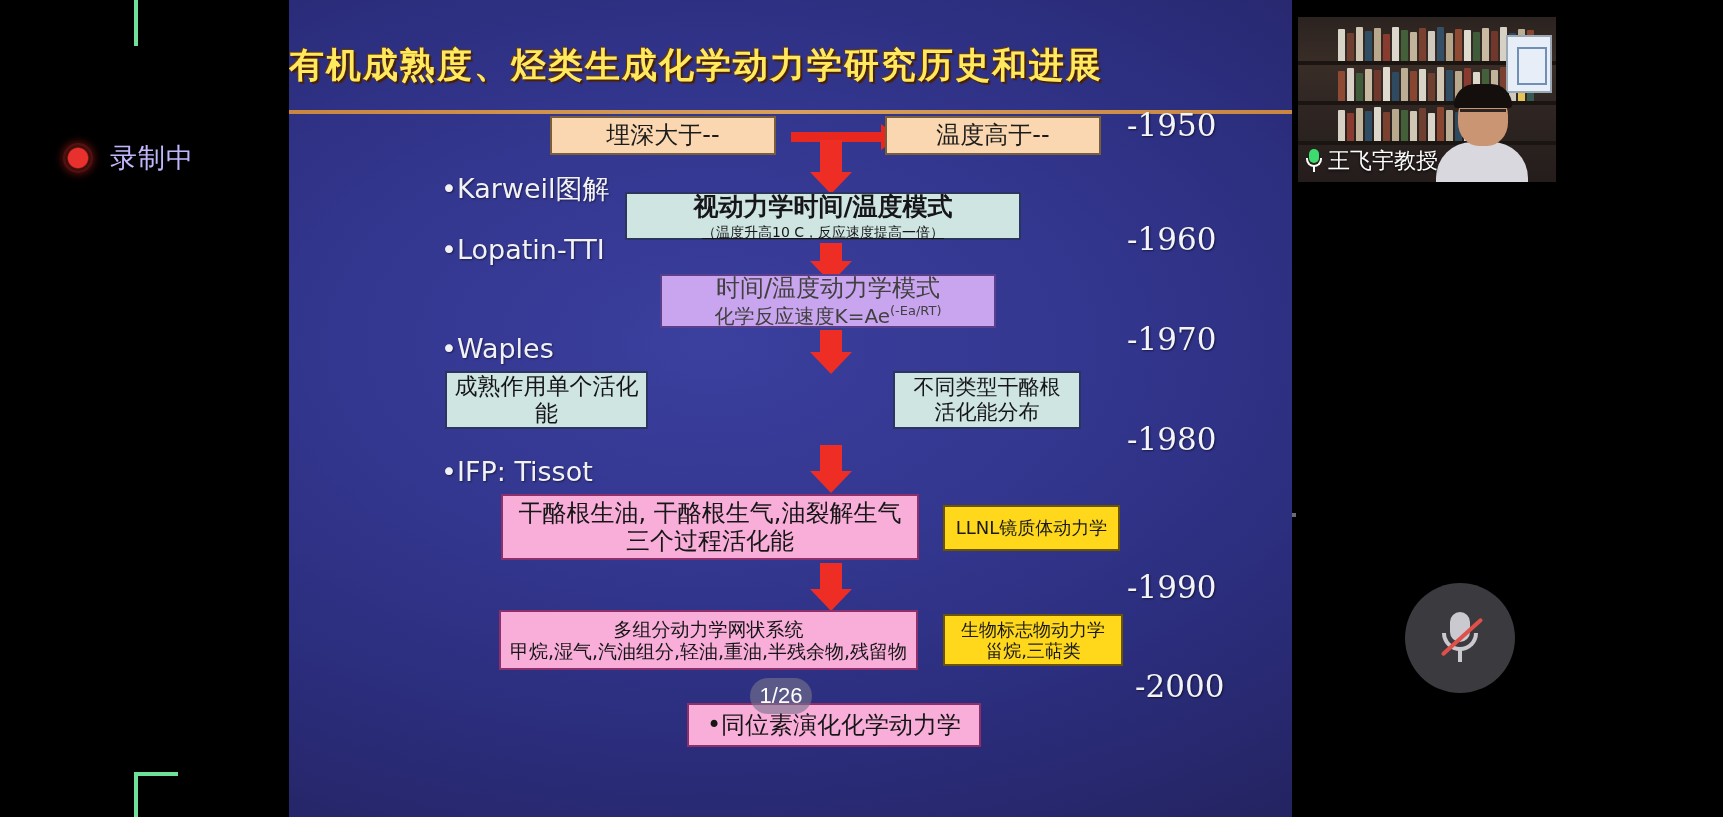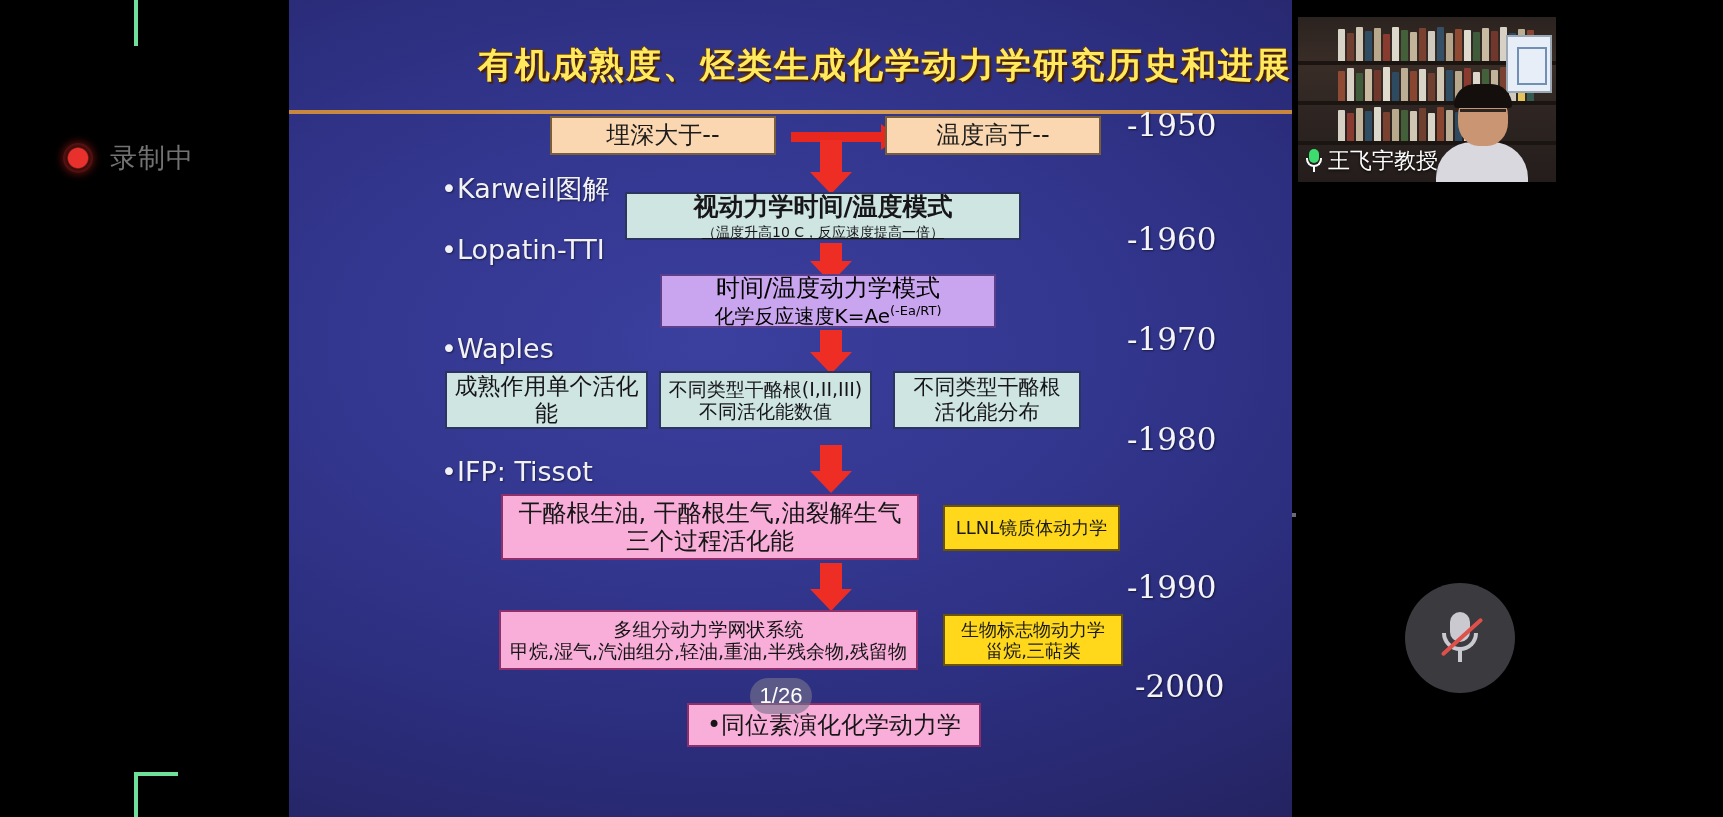--- a/index.html
+++ b/index.html
@@ -27,55 +27,55 @@
   #recording {
     position: absolute; left: 63px; top: 140px;
     display: flex; align-items: center; gap: 17px;
   }
   #rec-dot {
     width: 30px; height: 30px; border-radius: 50%;
     background: radial-gradient(circle at 50% 50%, #e8312c 0%, #e8312c 45%, #3a0c0b 52%, #5e1412 72%, #1a0504 100%);
     box-shadow: 0 0 10px rgba(230,40,35,.55);
   }
   #rec-label {
-    color: #737373; font-size: 27px; letter-spacing: 1px;
+    color: #c4b5fd; font-size: 27px; letter-spacing: 1px;
     font-family: "DejaVu Sans", sans-serif;
   }
 
   
   #slide {
     position: absolute; left: 289px; top: 0; width: 1003px; height: 817px;
     background:
       radial-gradient(ellipse 130% 95% at 42% 42%, #3b3f9e 0%, #33378f 28%, #2b2d7c 52%, #242463 74%, #1b1a4b 100%);
     overflow: hidden;
   }
   #slide-title {
     position: absolute; left: 0; top: 42px; width: 1003px;
-    text-align: right;
+    text-align: left;
     color: #ffe95e;
     font-size: 35px; font-weight: bold; letter-spacing: 2px;
     font-family: "DejaVu Sans", sans-serif;
     text-shadow: 2px 2px 1px #4a2000, -1px -1px 0 #6b3b00;
   }
   #title-rule {
     position: absolute; left: 0px; top: 110px; width: 1003px; height: 4px;
     background: linear-gradient(90deg, #c8863f 0%, #d8a05a 50%, #c8863f 100%);
   }
 
   .box {
     position: absolute;
     display: flex; flex-direction: column;
     align-items: center; justify-content: center;
     text-align: center;
     font-family: "DejaVu Sans", sans-serif;
     line-height: 1.18;
   }
   .b-peach { background:#fad7b0; border:2px solid #7a5e3a; color:#1b1b1b; }
   .b-mint  { background:#cfe5e2; border:2px solid #2b3560; color:#16161a; }
-  .b-lilac { background:#c9a5ef; border:2px solid #5a3f8a; color:#000000; }
+  .b-lilac { background:#c9a5ef; border:2px solid #5a3f8a; color:#404040; }
   .b-pink  { background:#f9aeda; border:2px solid #8c2f6a; color:#161616; }
   .b-yellow{ background:#ffd81b; border:2px solid #6b5400; color:#1a1a1a; }
 
   .sub { font-size: 14px; font-weight: normal; margin-top: 2px; text-decoration: underline; }
   .sup { font-size: 13px; vertical-align: super; }
 
   .bullet {
     position: absolute;
     color: #f2f2f6;
     font-size: 27px;
@@ -247,24 +247,20 @@
       </span>
     </div>
 
     <div class="arrow" style="left:521px; top:330px; width:42px; height:42px;">
       <div class="shaft" style="height:24px;"></div>
       <div class="head" style="top:22px;"></div>
     </div>
 
     <div class="box b-mint" style="left:156px; top:371px; width:203px; height:58px; font-size:23px;">
       <span>成熟作用单个活化能</span>
-    </div>
-    <div class="box b-mint" style="left:370px; top:371px; width:213px; height:58px; font-size:19px;">
-      <span>不同类型干酪根(I,II,III)</span>
-      <span>不同活化能数值</span>
     </div>
     <div class="box b-mint" style="left:604px; top:371px; width:188px; height:58px; font-size:21px;">
       <span>不同类型干酪根</span>
       <span>活化能分布</span>
     </div>
 
     <div class="arrow" style="left:521px; top:445px; width:42px; height:48px;">
       <div class="shaft" style="height:28px;"></div>
       <div class="head" style="top:26px;"></div>
     </div>

